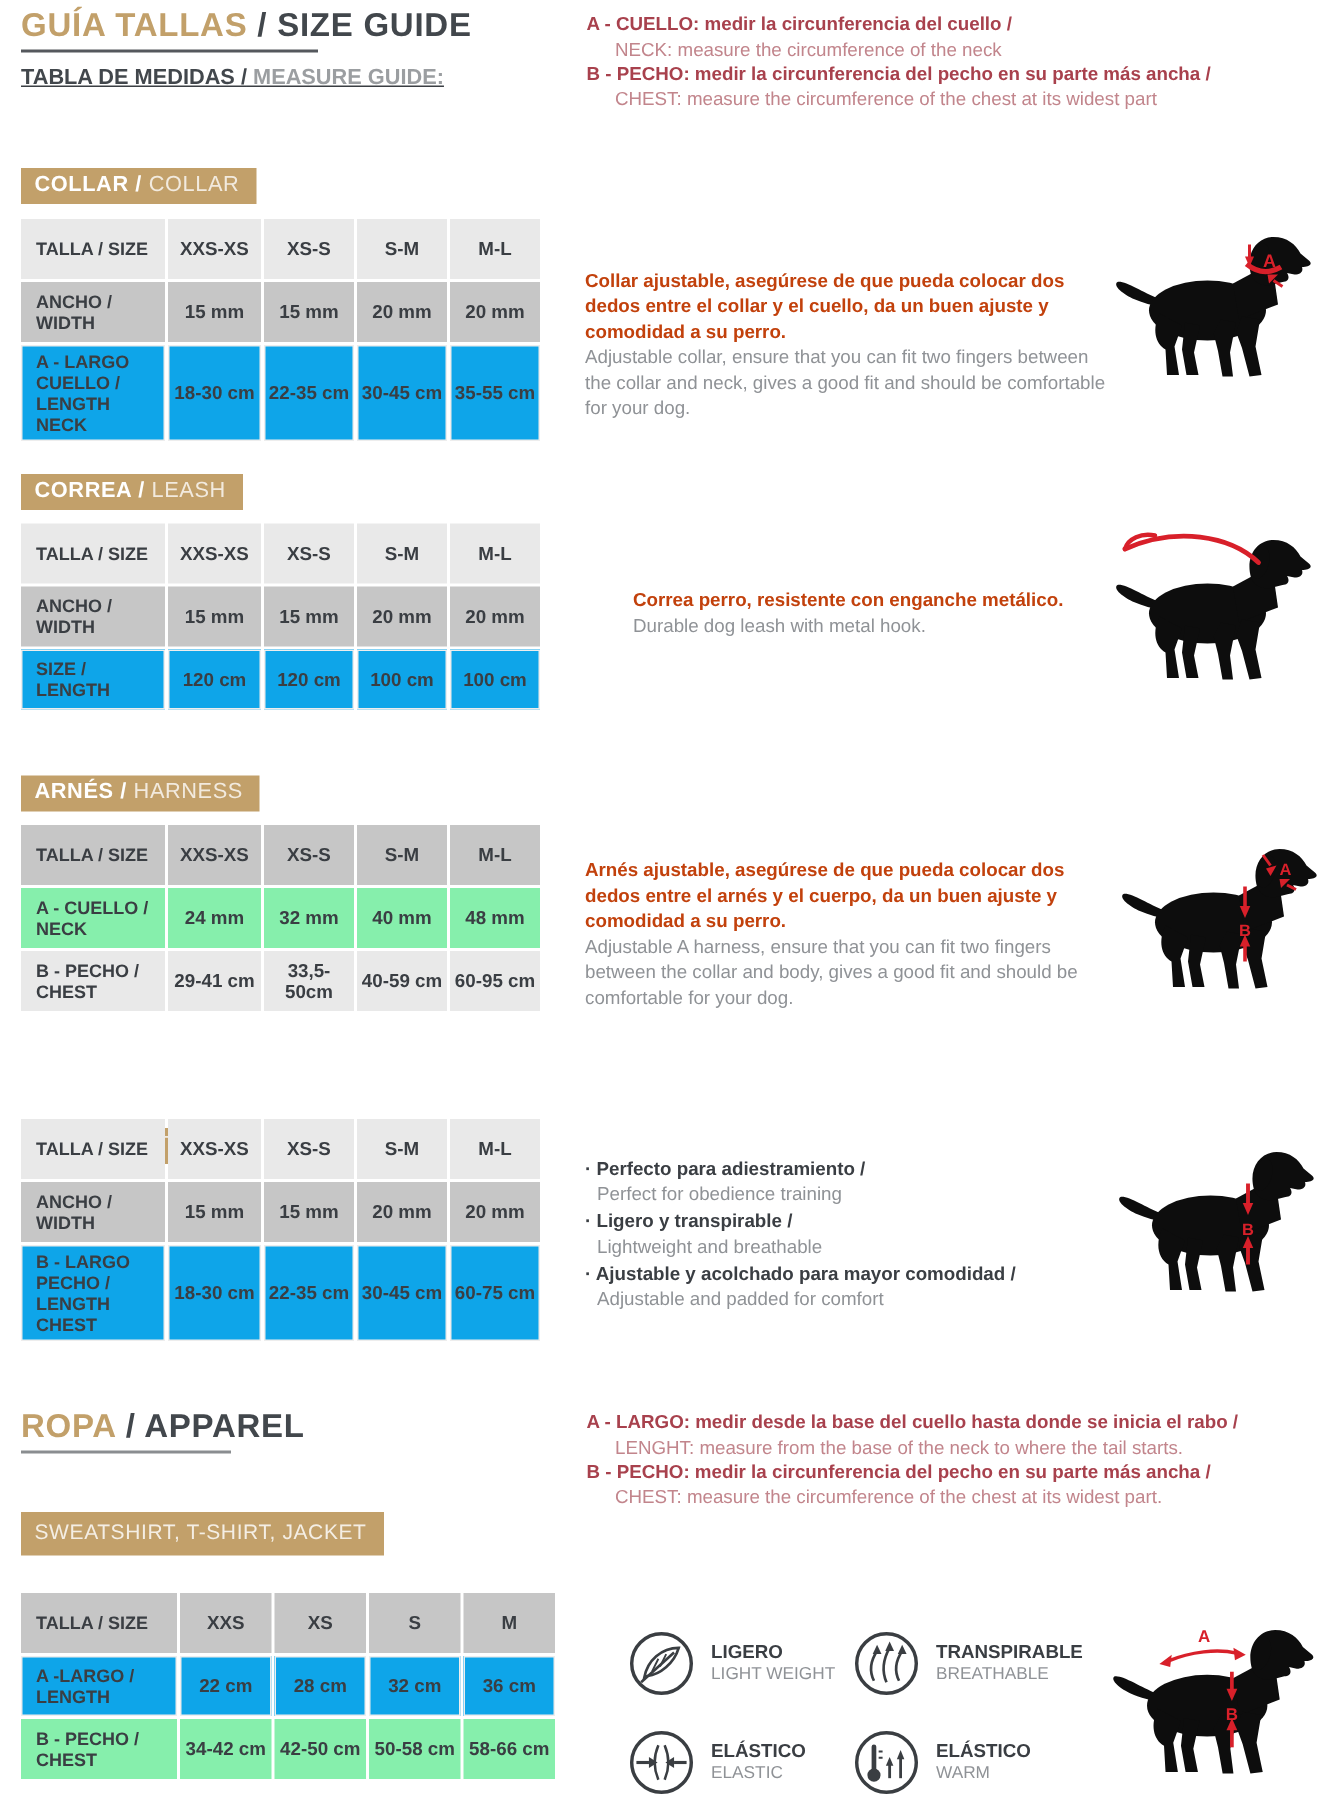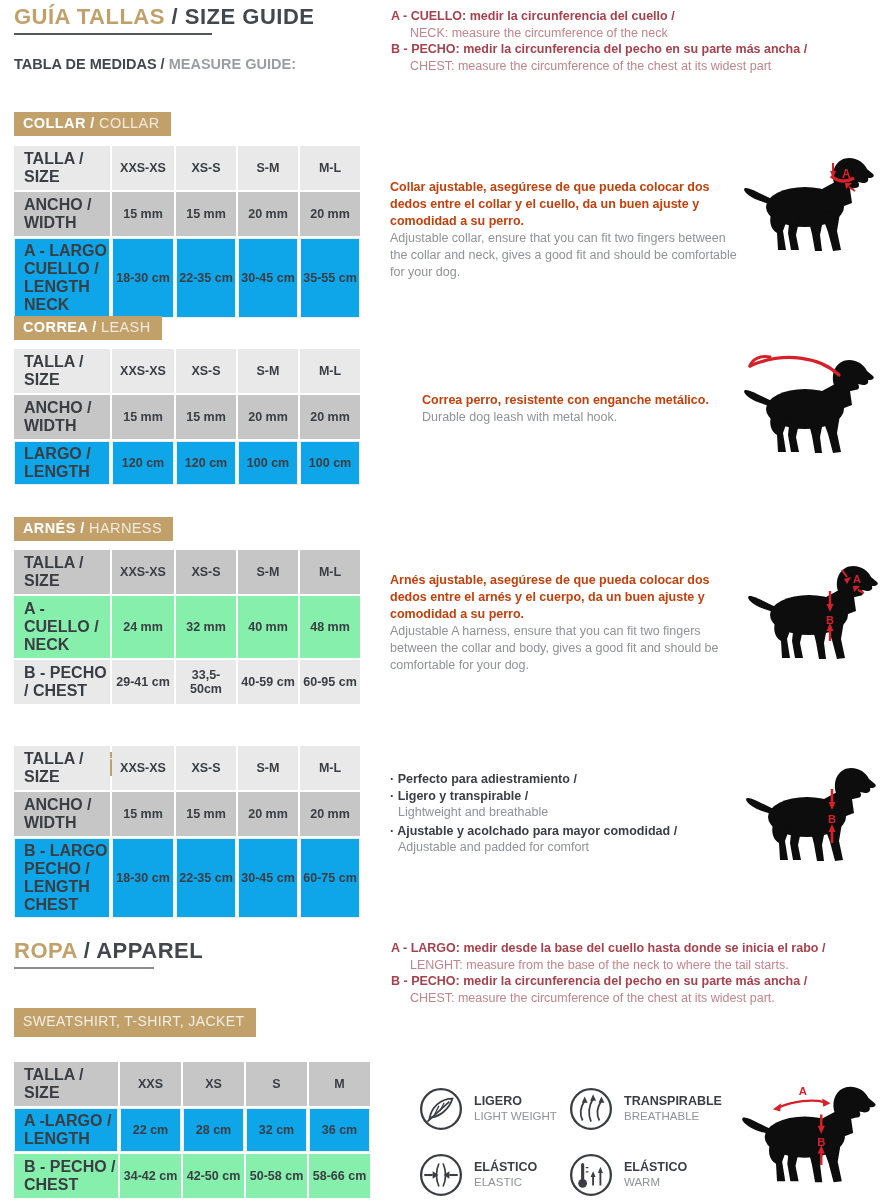--- a/index.html
+++ b/index.html
@@ -29,21 +29,21 @@
   .badge-two .l1 { font-size:15px; font-weight:bold; display:block; }
   .badge-two .l2 { font-size:14px; color:rgba(255,255,255,.82); font-weight:normal; display:block; }
 
   
   .tbl { position:absolute; width:342px; }
   .trow { display:grid; grid-template-columns:96px 62px 60px 60px 60px; gap:2px; margin-bottom:2px; }
   .tbl--wide { width:356px; }
   .tbl--wide .trow { grid-template-columns:104px 61px 61px 61px 61px; }
   .tcell { display:flex; align-items:center; justify-content:center; text-align:center;
            min-height:40px; font-size:12.5px; font-weight:bold; color:#3a3e43; padding:4px 2px; }
-  .tlabel { justify-content:flex-start; text-align:left; padding-left:10px; font-size:16px; }
+  .tlabel { justify-content:flex-start; text-align:left; padding-left:10px; font-size:12px; }
   .shade-light  .tcell { background:#e9e9e9; }
   .shade-medium .tcell { background:#c6c6c6; }
   .shade-white  .tcell { background:#0ea5e9; box-shadow:inset 0 0 0 1px #ededed; }
   .shade-xlight .tcell { background:#86efac; }
 
   
   .desc { position:absolute; width:348px; font-size:12.5px; line-height:1.36; }
   .desc .db { font-weight:bold; color:#c2410c; }
   .desc .dl { color:#8f9296; }
   .bullets { position:absolute; width:330px; font-size:12.5px; line-height:1.32;margin-top:19px; }
@@ -63,21 +63,21 @@
 </head>
 <body>
 
 <div class="page">
 
   <h1 class="main-title" style="left:14px; top:4px;">
     <span class="tan">GUÍA TALLAS</span>
     <span class="dark">/ SIZE GUIDE</span>
   </h1>
   <div class="title-rule" style="left:14px; top:33px; width:198px;"></div>
-  <div class="subtitle" style="left:14px; top:56px;">
+  <div class="subtitle" style="left:14px; top:44px;text-decoration:underline;">
     <span class="dark">TABLA DE MEDIDAS /</span>
     <span class="gray">MEASURE GUIDE:</span>
   </div>
 
   <div class="notes" style="left:391px; top:8px;">
     <div class="nb">A - CUELLO: medir la circunferencia del cuello /</div>
     <div class="nl">NECK: measure the circumference of the neck</div>
     <div class="nb">B - PECHO: medir la circunferencia del pecho en su parte más ancha /</div>
     <div class="nl">CHEST: measure the circumference of the chest at its widest part</div>
   </div>
@@ -148,21 +148,21 @@
         <div class="tcell">M-L</div>
       </div>
       <div class="trow shade-medium">
         <div class="tcell tlabel">ANCHO / WIDTH</div>
         <div class="tcell">15 mm</div>
         <div class="tcell">15 mm</div>
         <div class="tcell">20 mm</div>
         <div class="tcell">20 mm</div>
       </div>
       <div class="trow shade-white">
-        <div class="tcell tlabel">LARGO / LENGTH</div>
+        <div class="tcell tlabel">SIZE / LENGTH</div>
         <div class="tcell">120 cm</div>
         <div class="tcell">120 cm</div>
         <div class="tcell">100 cm</div>
         <div class="tcell">100 cm</div>
       </div>
     </div>
   <div class="desc" style="left:390px; top:392px;margin-left:32px;">
     <div class="db">Correa perro, resistente con enganche metálico.</div>
     <div class="dl">Durable dog leash with metal hook.</div>
   </div>
@@ -263,20 +263,21 @@
       <div class="trow shade-white">
         <div class="tcell tlabel">B - LARGO PECHO / LENGTH CHEST</div>
         <div class="tcell">18-30 cm</div>
         <div class="tcell">22-35 cm</div>
         <div class="tcell">30-45 cm</div>
         <div class="tcell">60-75 cm</div>
       </div>
     </div>
   <div class="bullets" style="left:390px; top:752px;">
     <div class="bb">· Perfecto para adiestramiento /</div>
+    <div class="bl">Perfect for obedience training</div>
     <div class="bb">· Ligero y transpirable /</div>
     <div class="bl">Lightweight and breathable</div>
     <div class="bb">· Ajustable y acolchado para mayor comodidad /</div>
     <div class="bl">Adjustable and padded for comfort</div>
   </div>
   <svg class="dog" style="left:744px; top:756px;" viewBox="0 0 140 112">
     <g fill="#0d0d0d">
       <path d="M30,52 C20,48 8,40 3,41 C0,43 5,48 13,52 C20,55 27,57 31,57 Z"></path>
       <ellipse cx="63" cy="60" rx="39" ry="20"></ellipse>
       <path d="M80,42 L106,28 L110,56 L84,66 Z"></path>

